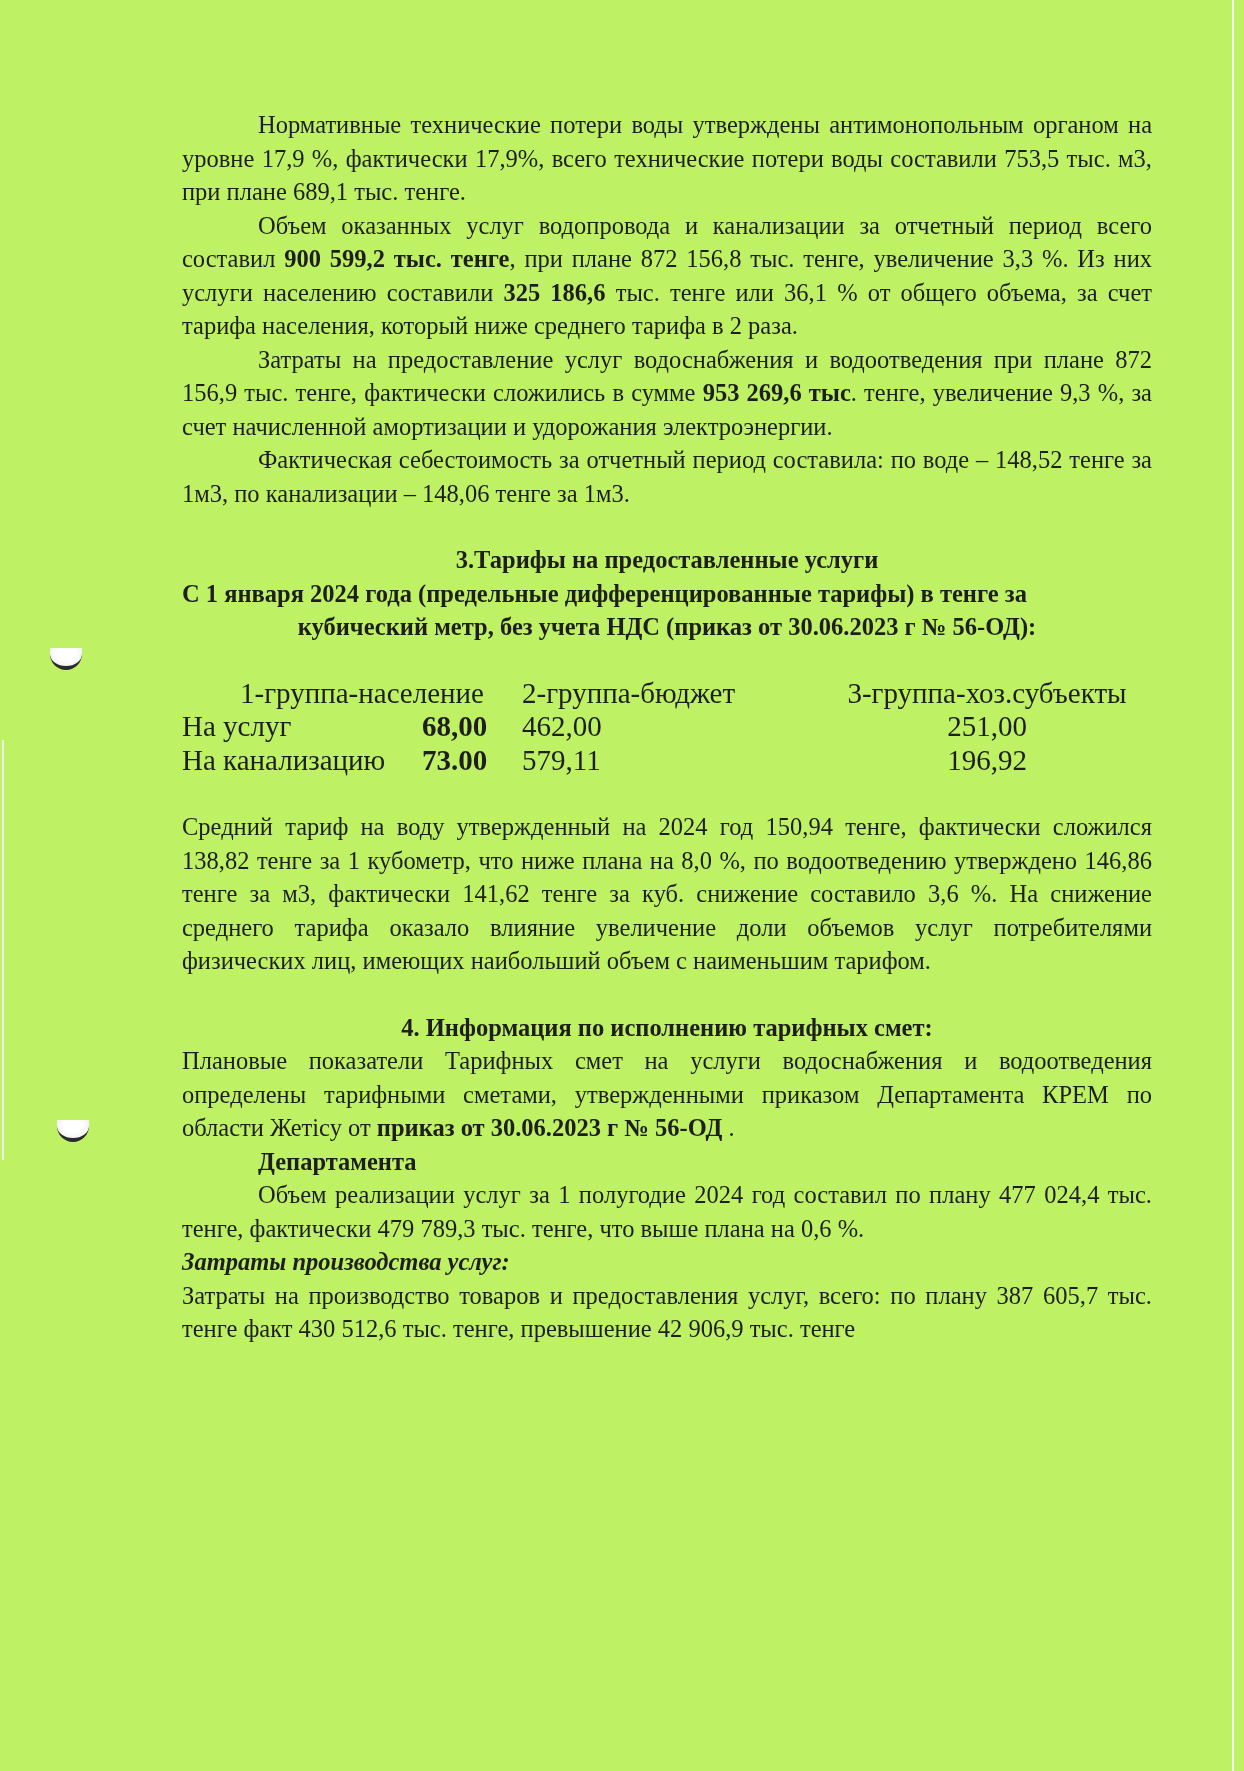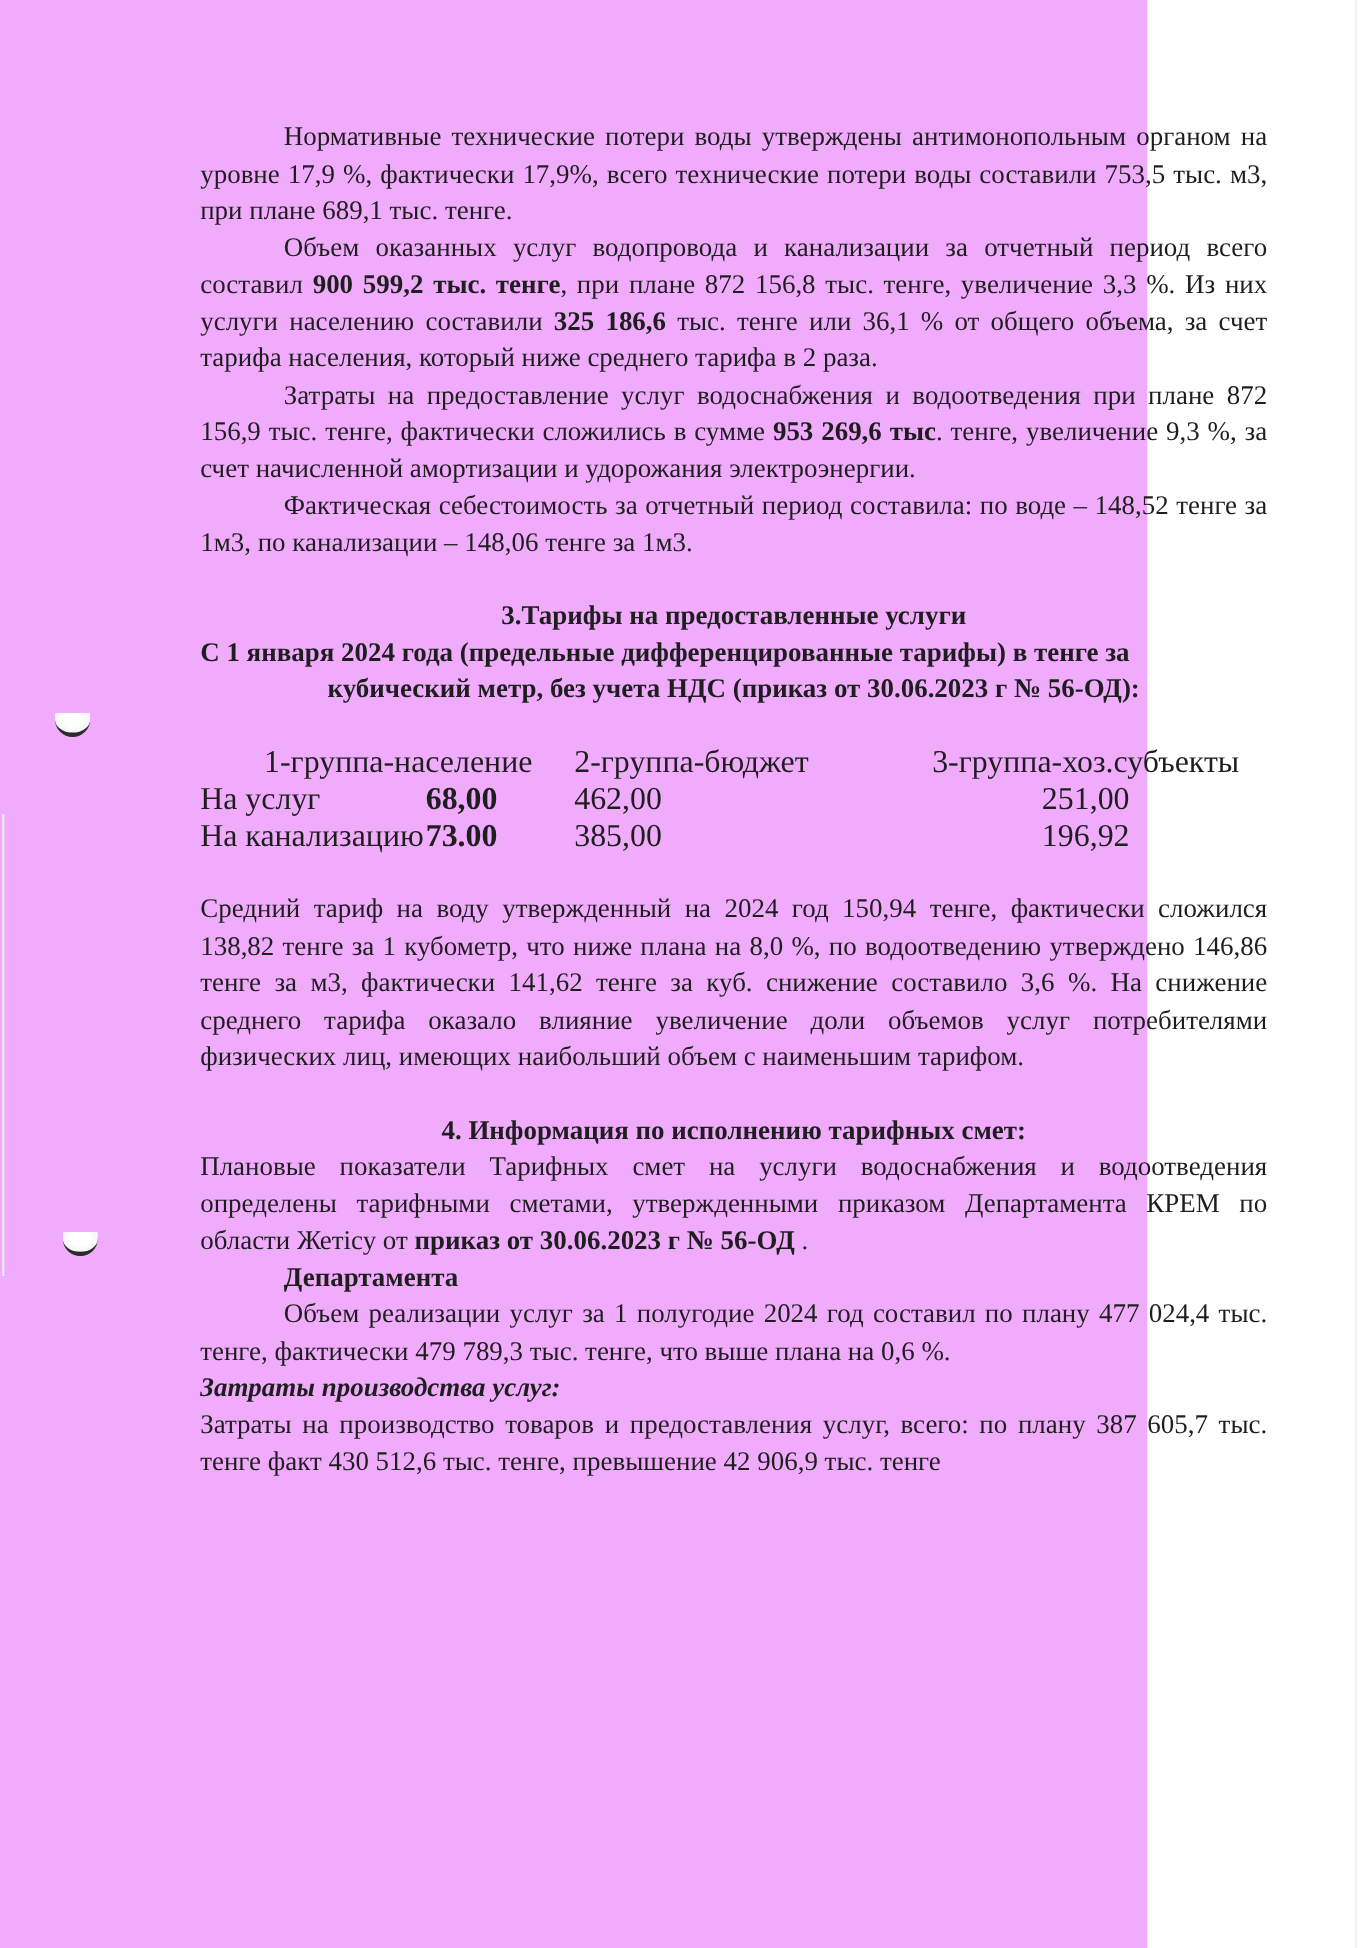--- a/index.html
+++ b/index.html
@@ -1,19 +1,19 @@
 <!DOCTYPE html>
 <html><head>
 <meta charset="utf-8">
 <style>
   html, body { margin: 0; padding: 0; background: #ffffff; }
   body { width: 1244px; height: 1771px; position: relative; overflow: hidden; }
   .page {
-    position: absolute; left: 0; top: 0; width: 1043px; height: 1771px;
-    background: #f0abfc;
+    position: absolute; left: 0; top: 0; width: 1244px; height: 1771px;
+    background: #bef264;
   }
   .edge-right {
     position: absolute; top: 0; left: 1232px; width: 2px; height: 1771px;
     background: linear-gradient(to right, #ececec, #f8f8f8);
   }
   .edge-left {
     position: absolute; top: 740px; left: 2px; width: 2px; height: 420px;
     background: #ececf0;
   }
   .hole {
@@ -31,21 +31,21 @@
   p { margin: 0; text-align: justify; text-align-last: left; }
   p.indent { text-indent: 76px; }
   .gap { height: 33px; }
   .h-center { text-align: left; text-align-last: center; font-weight: bold; }
   .subhead { font-weight: bold; text-indent: 76px; }
   .italic-bold { font-weight: bold; font-style: italic; }
   b { font-weight: bold; }
   table.tariffs { border-collapse: collapse; width: 970px; margin-top: 0; }
   table.tariffs td { padding: 0; line-height: 33.5px; font-size: 29px; white-space: nowrap; }
   .col-label { width: 205px; }
-  .col-g1 { width: 135px; }
+  .col-g1 { width: 135px; text-align: center; }
   .col-g2 { width: 300px; text-align: left; }
   .col-g3 { text-align: center; }
   .hdr-g1 { padding-left: 58px !important; }
   .val-b { font-weight: bold; }
 </style>
 </head>
 <body>
 
 <div class="page">
   <div class="edge-right"></div>
@@ -80,21 +80,21 @@
       </tr>
       <tr>
         <td class="col-label">На услуг</td>
         <td class="col-g1 val-b">68,00</td>
         <td class="col-g2">462,00</td>
         <td class="col-g3">251,00</td>
       </tr>
       <tr>
         <td class="col-label">На канализацию</td>
         <td class="col-g1 val-b">73.00</td>
-        <td class="col-g2">385,00</td>
+        <td class="col-g2">579,11</td>
         <td class="col-g3">196,92</td>
       </tr>
     </tbody>
       </table>
 
     <div class="gap"></div>
 
     <p>Средний тариф на воду утвержденный на 2024 год 150,94 тенге, фактически сложился 138,82 тенге за 1 кубометр, что ниже плана на 8,0 %, по водоотведению утверждено 146,86 тенге за м3, фактически 141,62 тенге за куб. снижение составило 3,6 %. На снижение среднего тарифа оказало влияние увеличение доли объемов услуг потребителями физических лиц, имеющих наибольший объем с наименьшим тарифом.</p>
 
     <div class="gap"></div>

